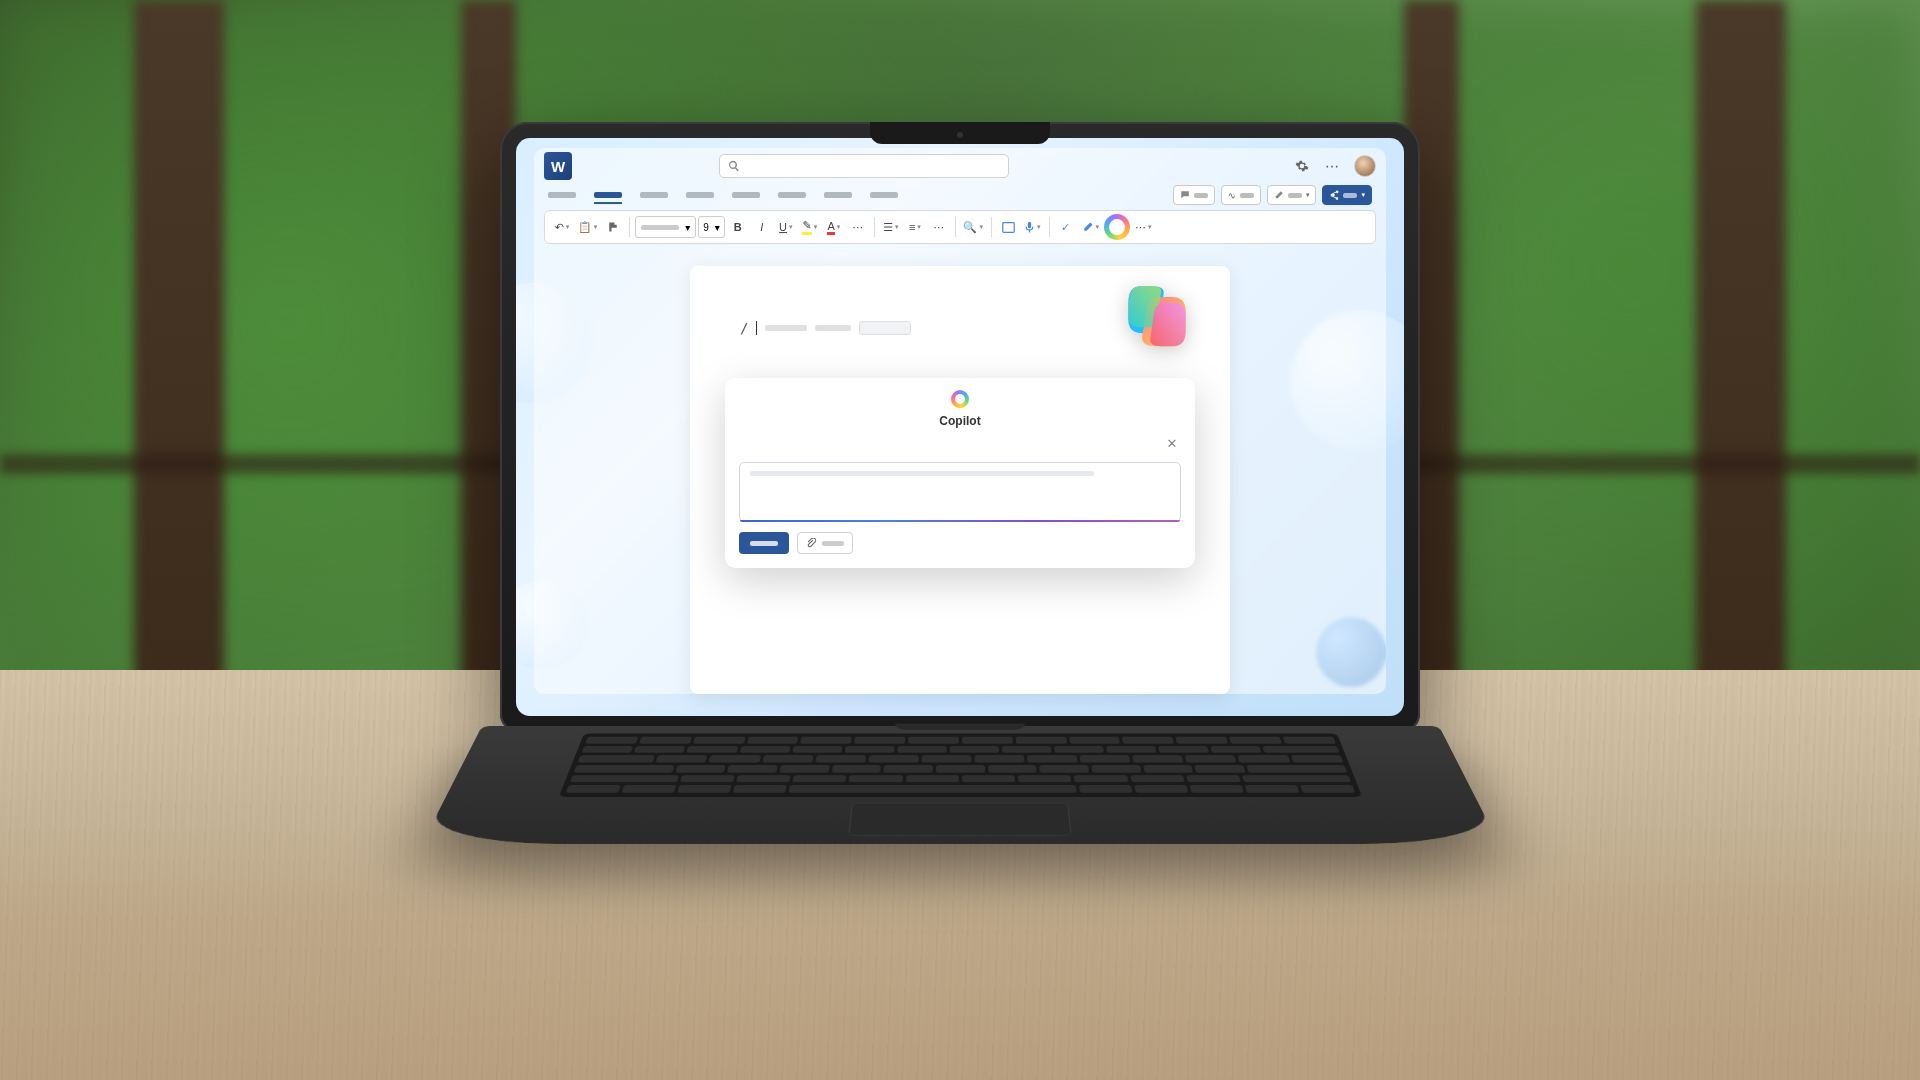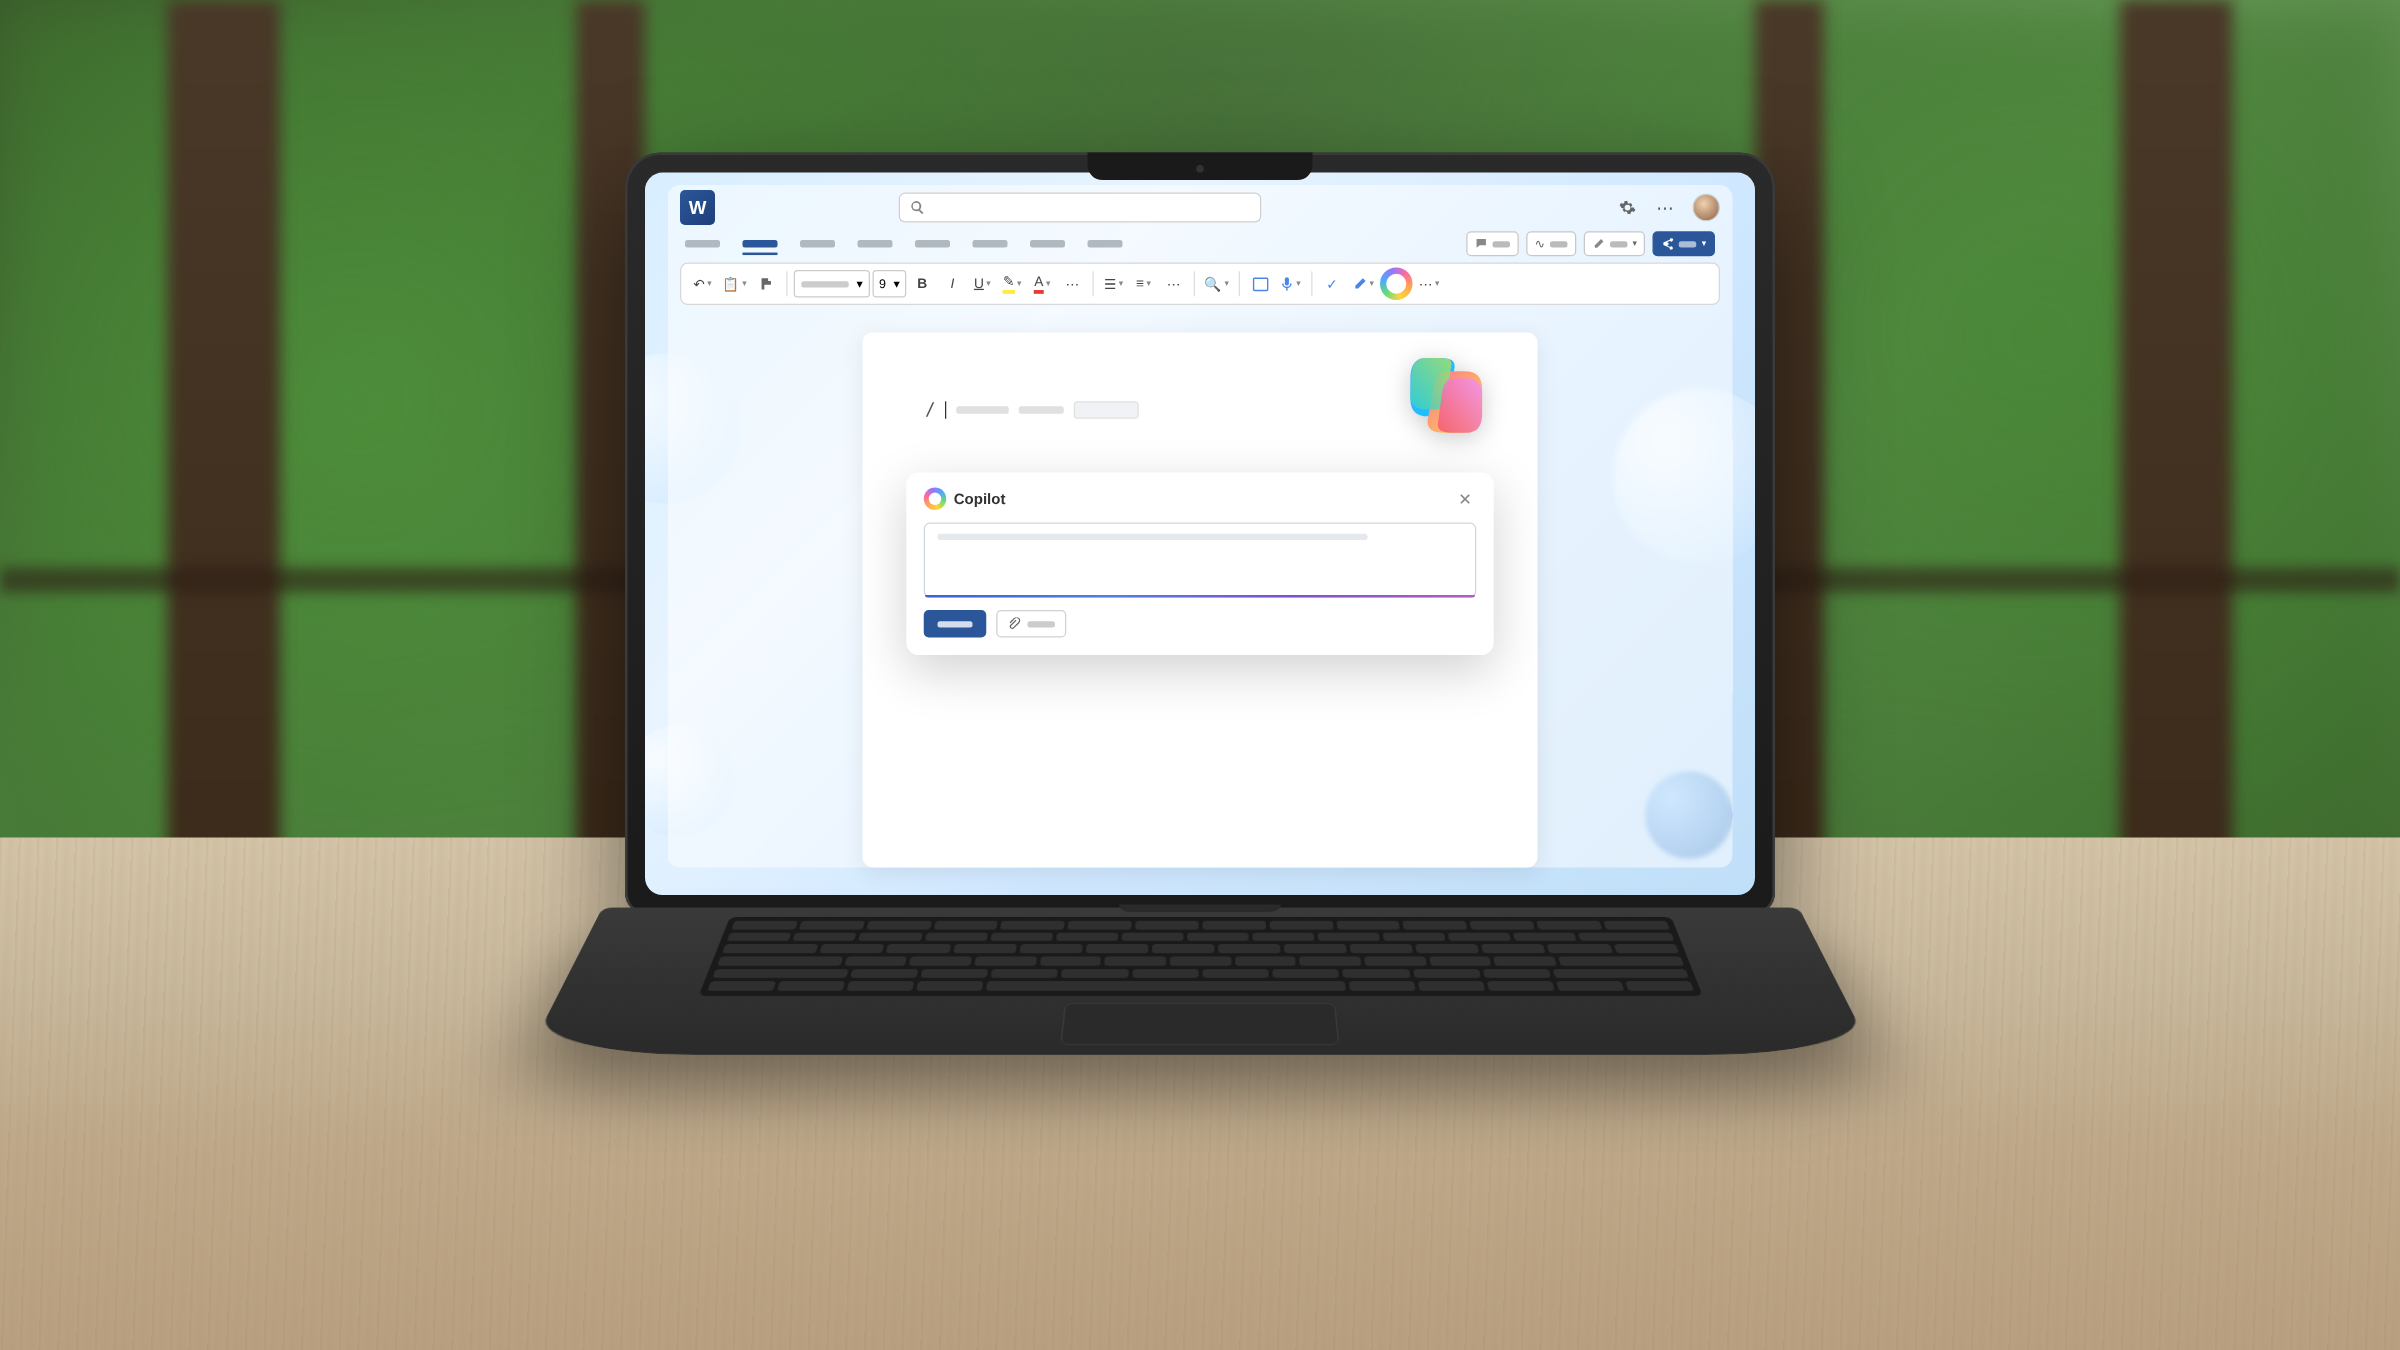--- a/index.html
+++ b/index.html
@@ -132,21 +132,21 @@
 .slash { font-family: monospace; font-size: 14px; color:#555;}
 .cursor { width:1px; height:14px; background:#333;}
 .slash-ph { height:6px; background:#e0e0e0; border-radius:2px;}
 .slash-pill { height:14px; background:#f0f2f5; border:1px solid #e0e0e0; border-radius:3px; width:52px;}
 
 .copilot-panel {
   position: absolute; left: 50%; transform: translateX(-50%); top: 130px;
   width: 470px; background: #fff; border-radius: 10px;
   box-shadow: 0 12px 40px rgba(0,0,0,0.18); padding: 12px 14px 14px;
 }
-.cp-head { display: flex; align-items: center; gap: 6px; margin-bottom: 10px;}
+.cp-head { display: flex; align-items: center; gap: 6px; margin-bottom: 10px; flex-direction: column;}
 .cp-logo {
   width: 18px; height: 18px; border-radius: 50%;
   background: conic-gradient(from 45deg, #4dabf7, #69db7c, #ffd43b, #ffa94d, #ff6b9d, #9775fa, #4dabf7);
   position: relative; flex-shrink:0;
 }
 .cp-logo::after { content:''; position:absolute; inset:4px; background:#fff; border-radius:50%;}
 .cp-title { font-size: 12px; font-weight: 600; color: #333; }
 .cp-close { margin-left: auto; width:18px; height:18px; display:flex; align-items:center; justify-content:center; color:#888; font-size:13px; cursor:pointer; border-radius:3px;}
 .cp-input {
   width: 100%; height: 60px; border: 1px solid #d0d6e0; border-radius: 5px;

